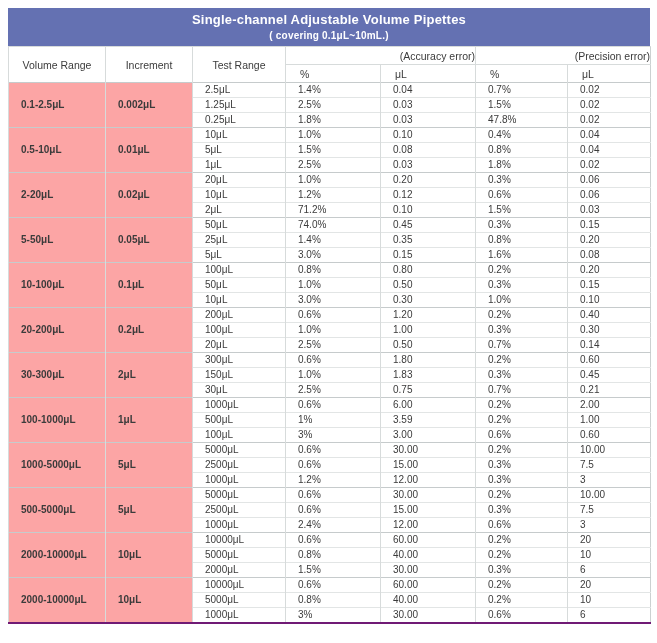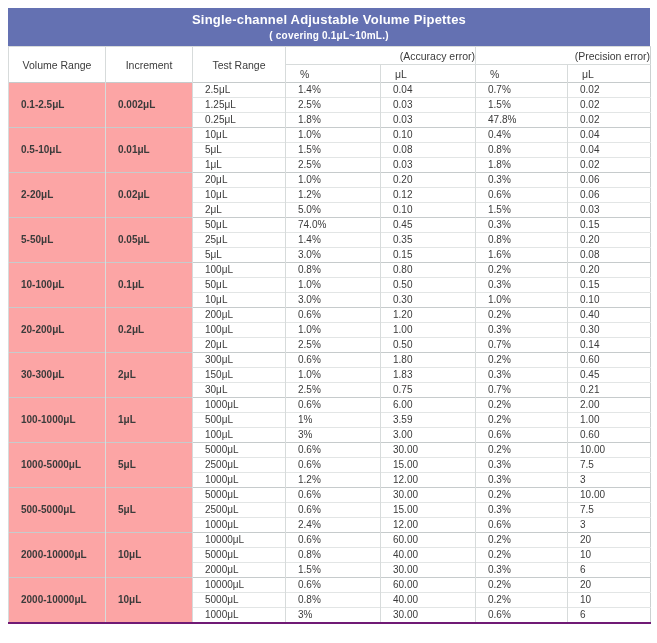--- a/index.html
+++ b/index.html
@@ -146,21 +146,21 @@
         </tr>
         <tr>
           <td>10μL</td>
           <td>1.2%</td>
           <td>0.12</td>
           <td>0.6%</td>
           <td>0.06</td>
         </tr>
         <tr>
           <td>2μL</td>
-          <td>5.0%</td>
+          <td>71.2%</td>
           <td>0.10</td>
           <td>1.5%</td>
           <td>0.03</td>
         </tr>
         <tr class="group-start">
           <td class="merged" rowspan="3">5-50μL</td>
           <td class="merged" rowspan="3">0.05μL</td>
           <td>50μL</td>
           <td>74.0%</td>
           <td>0.45</td>

